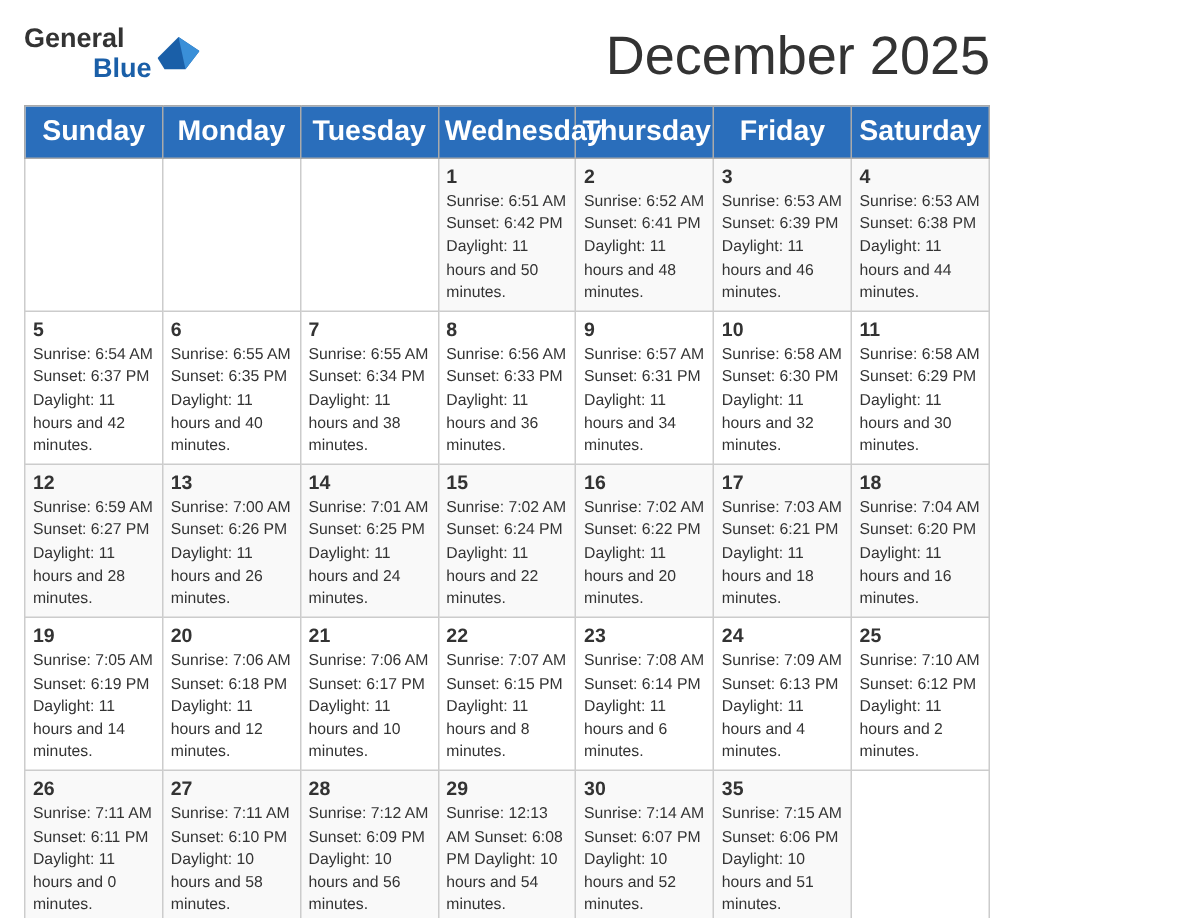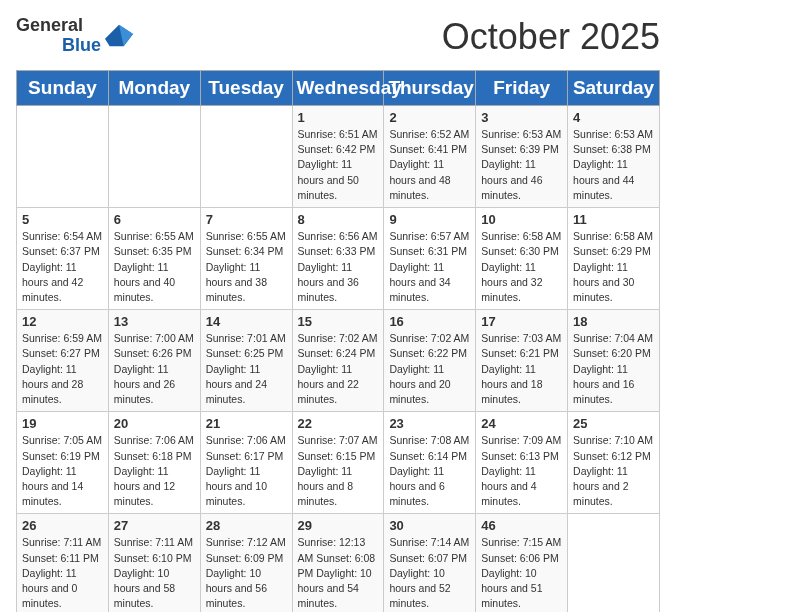--- a/index.html
+++ b/index.html
@@ -109,21 +109,21 @@
       <div class="logo-text">
         <span class="logo-general">General</span>
         <span class="logo-blue">Blue</span>
       </div>
       <svg class="logo-icon" viewBox="0 0 30 30" xmlns="http://www.w3.org/2000/svg">
         <polygon points="0,20 15,5 30,15 20,28 5,28" fill="#1a5fa8"></polygon>
         <polygon points="15,5 30,15 20,28" fill="#3a8fd8"></polygon>
       </svg>
     </div>
     <div class="title-block">
-      <div class="month-title">October 2025</div>
+      <div class="month-title">December 2025</div>
     </div>
   </div>
 
   <table class="calendar">
     <thead>
       <tr>
         <th>Sunday</th>
         <th>Monday</th>
         <th>Tuesday</th>
         <th>Wednesday</th>
@@ -349,21 +349,21 @@
 and 54 minutes.</div>
           </td>
           <td>
             <span class="day-number">30</span>
             <div class="day-info">Sunrise: 7:14 AM
 Sunset: 6:07 PM
 Daylight: 10 hours
 and 52 minutes.</div>
           </td>
           <td>
-            <span class="day-number">46</span>
+            <span class="day-number">35</span>
             <div class="day-info">Sunrise: 7:15 AM
 Sunset: 6:06 PM
 Daylight: 10 hours
 and 51 minutes.</div>
           </td>
           <td class="empty-cell"></td>
         </tr>
       </tbody>
   </table>
 </div>

